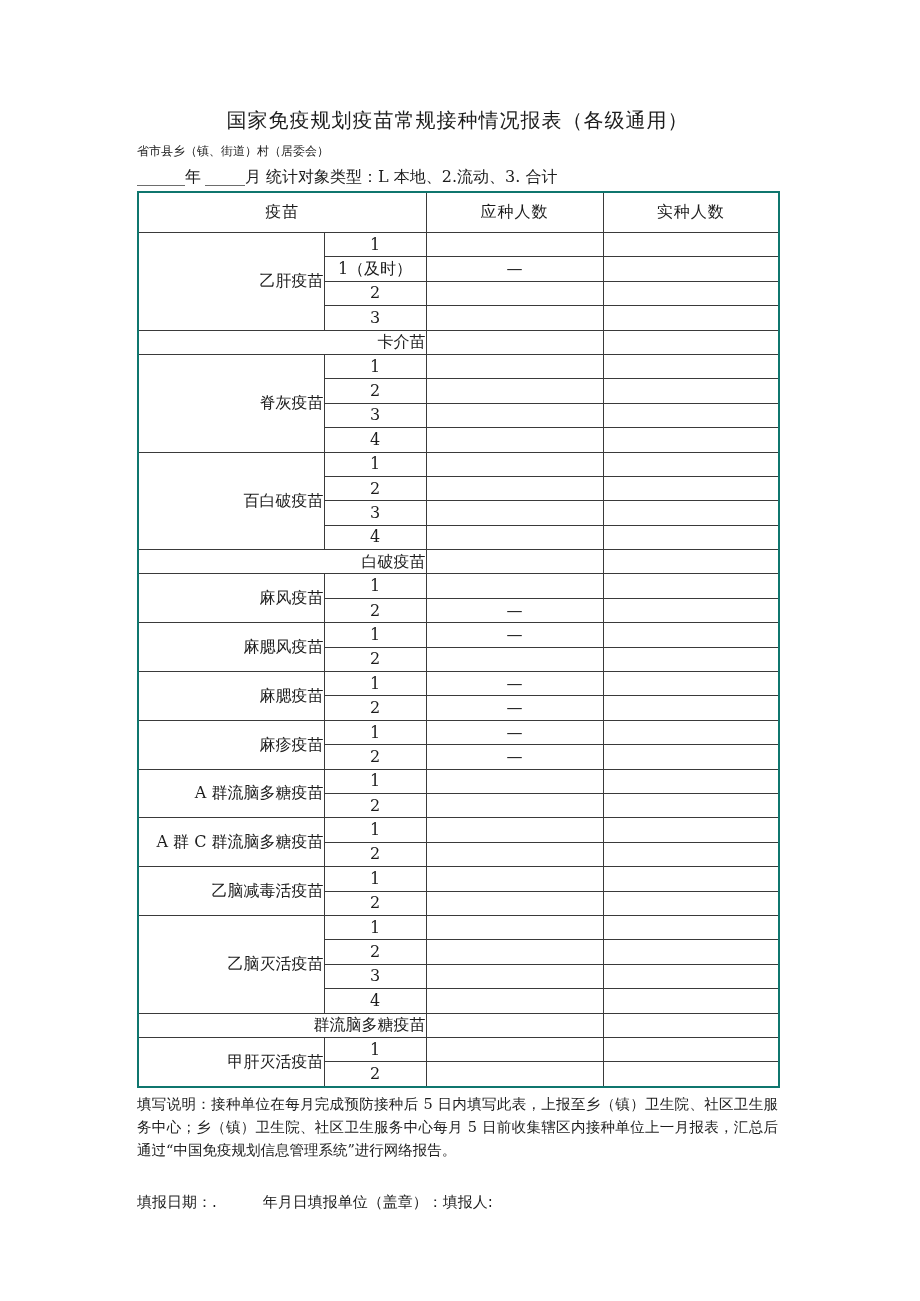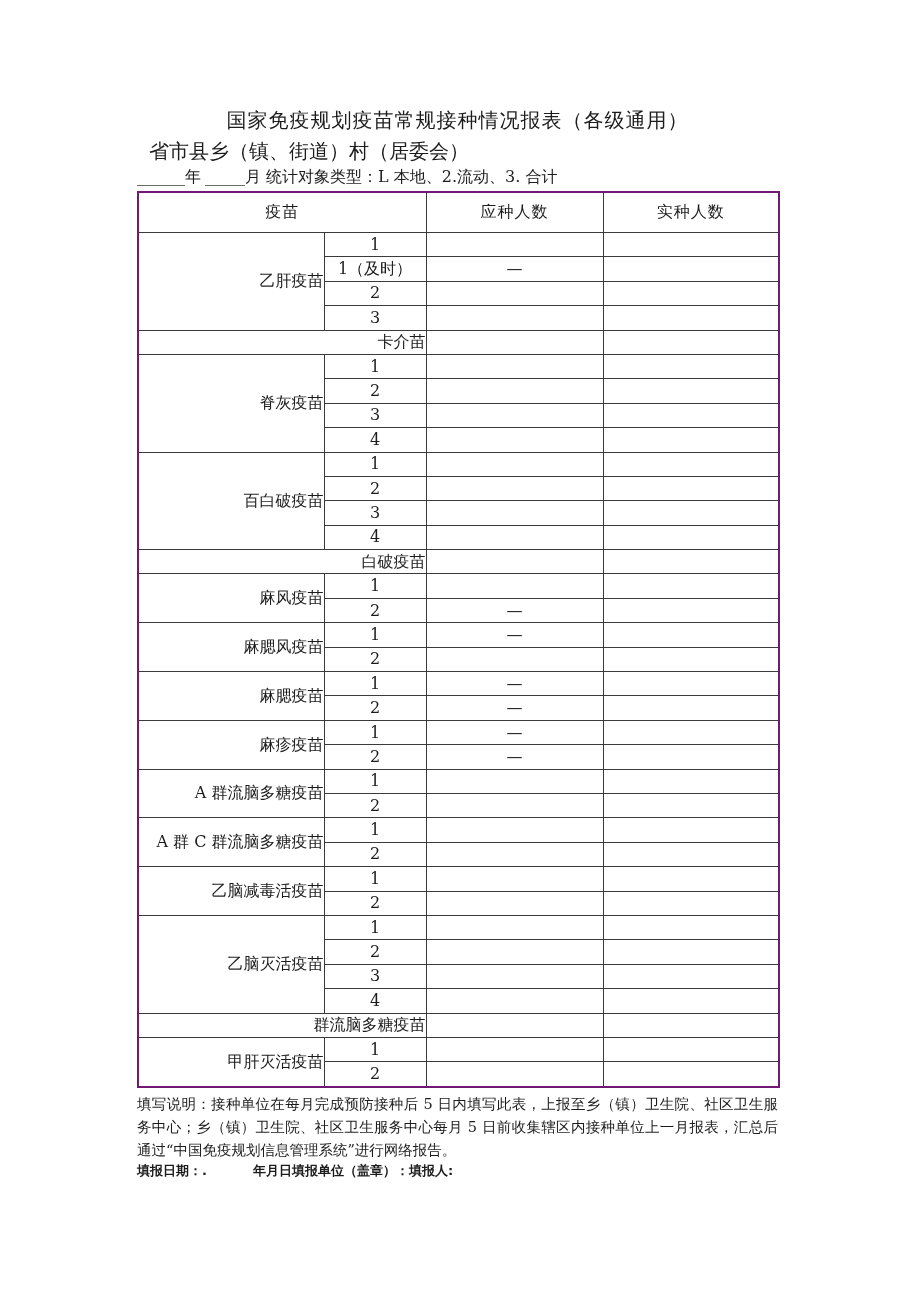--- a/index.html
+++ b/index.html
@@ -24,37 +24,37 @@
   .doc-title {
     margin: 0 0 6px 0;
     font-size: 20px;
     font-weight: 400;
     text-align: center;
     letter-spacing: 1px;
     line-height: 28px;
     white-space: nowrap;
   }
   .location-line {
-    font-size: 20px;
+    font-size: 12px;
     line-height: 22px;
-    margin: 2px 0 0 12px;
+    margin: 2px 0 0 0;
   }
   .date-line {
     font-size: 16px;
     line-height: 22px;
     margin: 4px 0 3px 0;
     white-space: nowrap;
   }
   .date-line .month-field { margin-left: 4px; text-align: center; }
   .date-line .stat-types { }
   table.report {
     border-collapse: collapse;
     table-layout: fixed;
     width: 641px;
-    border: 2px solid #701a75;
+    border: 2px solid #0f766e;
   }
   table.report th,
   table.report td {
     border: 1px solid #3a3a3a;
     padding: 0;
     overflow: hidden;
   }
   table.report thead th {
     height: 39px;
     font-family: "DejaVu Sans", "Liberation Sans", sans-serif;
@@ -75,23 +75,24 @@
   td.dose-cell { text-align: center; }
   td.val-cell  { text-align: center; }
   .note {
     width: 641px;
     margin: 5px 0 0 0;
     font-size: 14.5px;
     line-height: 23px;
     text-align: justify;
   }
   .footer-line {
+    margin-top: 31px;
     font-family: "DejaVu Sans", "Liberation Sans", sans-serif;
-    font-weight: 700;
-    font-size: 13px;
+    font-weight: 400;
+    font-size: 15px;
     white-space: nowrap;
   }
   .footer-line .unit-part { margin-left: 46px; }
 </style>
 </head>
 <body>
 
 <div class="page">
   <div class="content">
 

